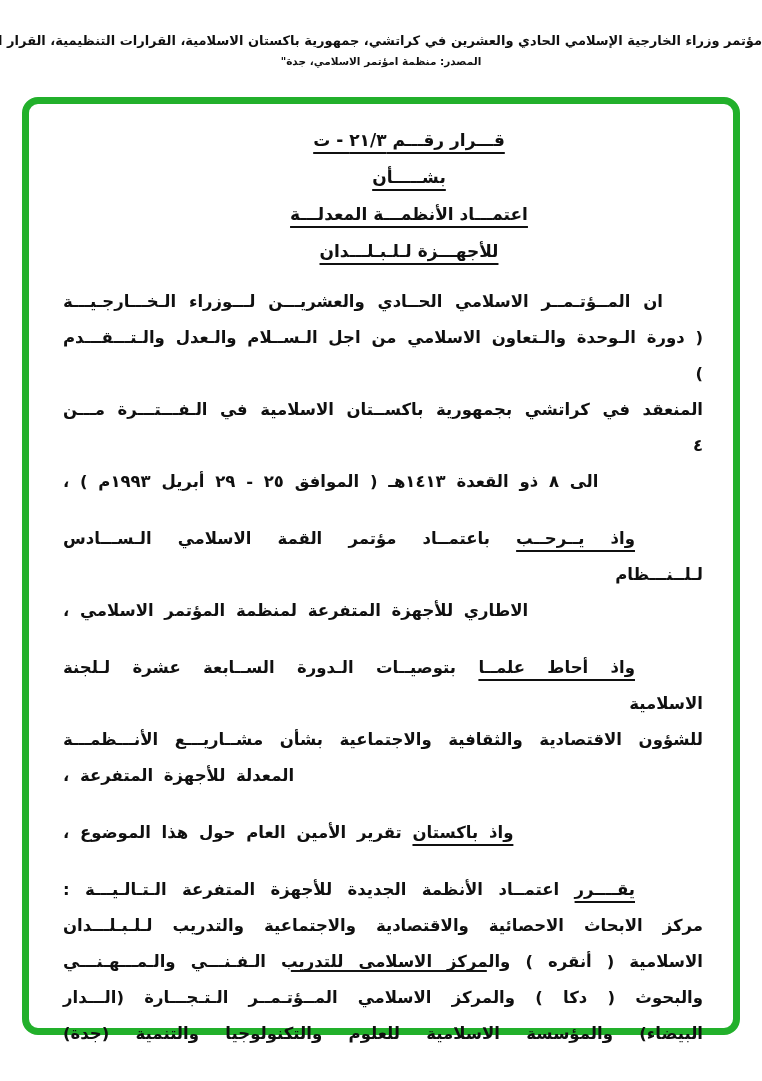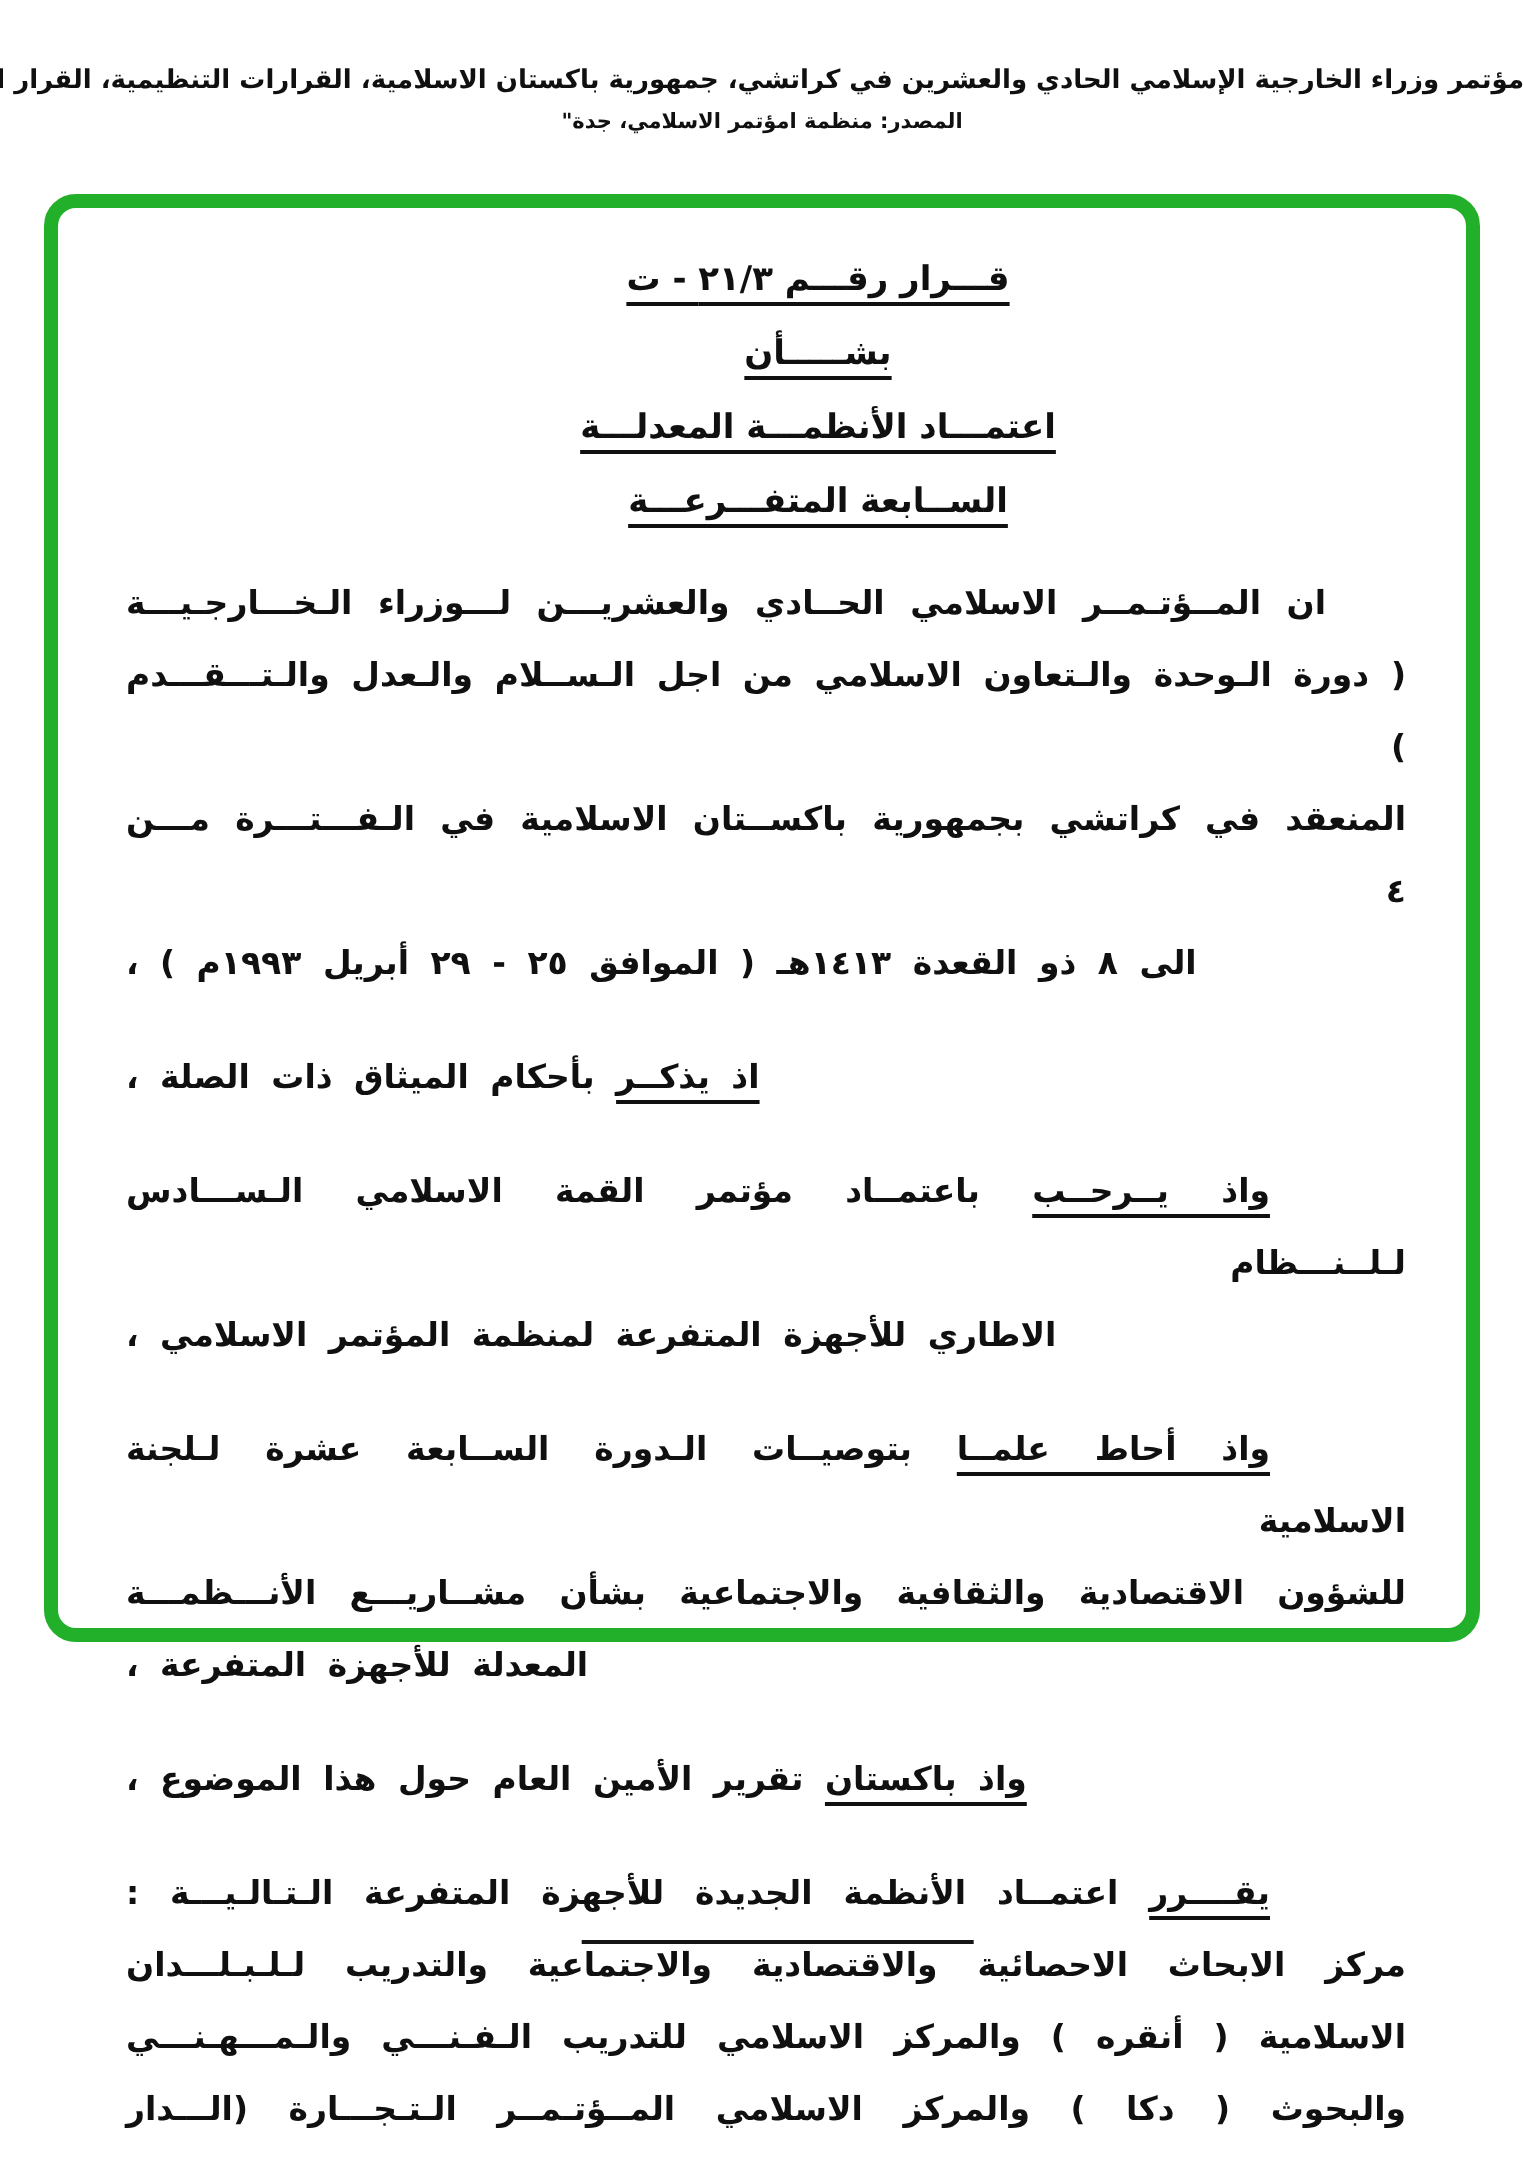--- a/index.html
+++ b/index.html
@@ -1,21 +1,21 @@
 <!DOCTYPE html>
 <html lang="ar"><head>
 <meta charset="utf-8">
 <style>
   html,body{margin:0;padding:0;background:#ffffff;}
   .screen{position:relative;width:762px;height:1081px;background:#ffffff;overflow:hidden;
           font-family:"DejaVu Sans",sans-serif;color:#101010;}
   .hdr{position:absolute;top:33px;left:0;width:762px;text-align:center;direction:rtl;}
   .hdr1{font-size:13px;font-weight:bold;white-space:nowrap;letter-spacing:0;}
   .hdr2{font-size:10.5px;font-weight:bold;margin-top:7px;}
-  .page{position:absolute;left:22px;top:97px;width:718px;height:724px;box-sizing:border-box;
+  .page{position:absolute;left:22px;top:97px;width:718px;height:938px;box-sizing:border-box;
         border:7px solid #22b02b;border-radius:16px;background:#ffffff;}
   .doc{position:absolute;top:0;left:0;right:0;bottom:0;padding:16px 30px 0 34px;
        direction:rtl;font-weight:bold;}
   .title-block{text-align:center;transform:translateX(26px);line-height:37px;font-size:17px;margin-top:2px;}
   .u{text-decoration:underline;text-decoration-thickness:1.5px;text-underline-offset:6px;}
   .bodytext{font-size:16.5px;line-height:36px;margin-top:12px;}
   .para{margin-top:21px;}
   .para.first{margin-top:14px;}
   .line{text-align:justify;text-align-last:justify;word-spacing:5px;}
   .line.rightline{text-align:left;text-align-last:auto;}
@@ -34,35 +34,32 @@
     <div class="hdr2">المصدر: منظمة امؤتمر الاسلامي، جدة"</div>
   </div>
 
   <div class="page">
     <div class="doc">
 
       <div class="title-block">
         <div><span class="u">قـــرار رقـــم ٢١/٣ - ت</span></div>
         <div><span class="u">بشـــــأن</span></div>
         <div><span class="u">اعتمـــاد الأنظمـــة المعدلـــة</span></div>
-        <div><span class="u">الســابعة المتفـــرعـــة</span></div>
+        <div><span class="u">للأجهـــزة لـلـبـلـــدان</span></div>
       </div>
 
       <div class="bodytext">
 
         <div class="para first">
           <div class="line indent1">ان المــؤتـمــر الاسلامي الحــادي والعشريـــن لـــوزراء الـخـــارجـيـــة</div>
           <div class="line">( دورة الـوحدة والـتعاون الاسلامي من اجل الـســلام والـعدل والـتـــقـــدم )</div>
           <div class="line">المنعقد في كراتشي بجمهورية باكســتان الاسلامية في الـفـــتـــرة مـــن ٤</div>
           <div class="line rightline">الى ٨ ذو القعدة ١٤١٣هـ ( الموافق ٢٥ - ٢٩ أبريل ١٩٩٣م ) ،</div>
         </div>
 
-        <div class="para">
-          <div class="line rightline indent2"><span class="u">اذ يذكــر</span><span> بأحكام الميثاق ذات الصلة ،</span></div>
-        </div>
 
         <div class="para">
           <div class="line indent2"><span class="u">واذ يــرحــب</span><span> باعتمــاد مؤتمر القمة الاسلامي الـســـادس لـلــنـــظام</span></div>
           <div class="line rightline">الاطاري للأجهزة المتفرعة لمنظمة المؤتمر الاسلامي ،</div>
         </div>
 
         <div class="para">
           <div class="line indent2"><span class="u">واذ أحاط علمــا</span><span> بتوصيــات الـدورة الســابعة عشرة لـلجنة الاسلامية</span></div>
           <div class="line">للشؤون الاقتصادية والثقافية والاجتماعية بشأن مشــاريـــع الأنـــظمـــة</div>
           <div class="line rightline">المعدلة للأجهزة المتفرعة ،</div>

